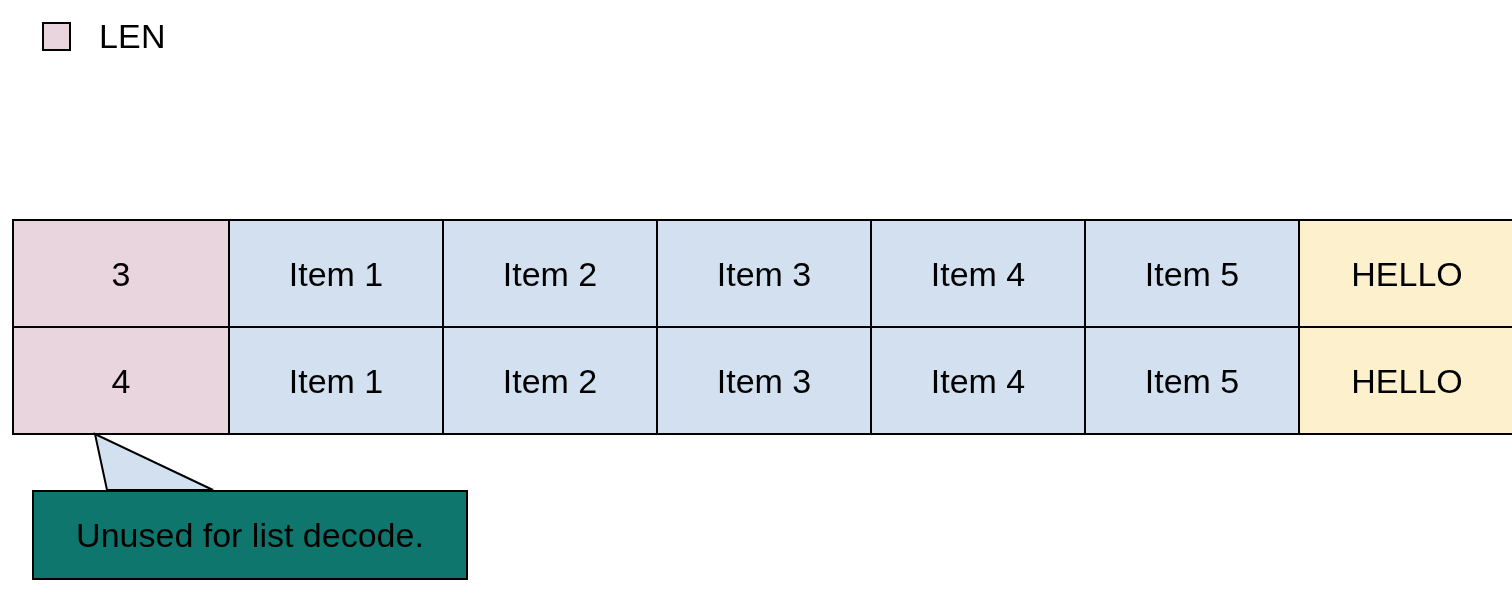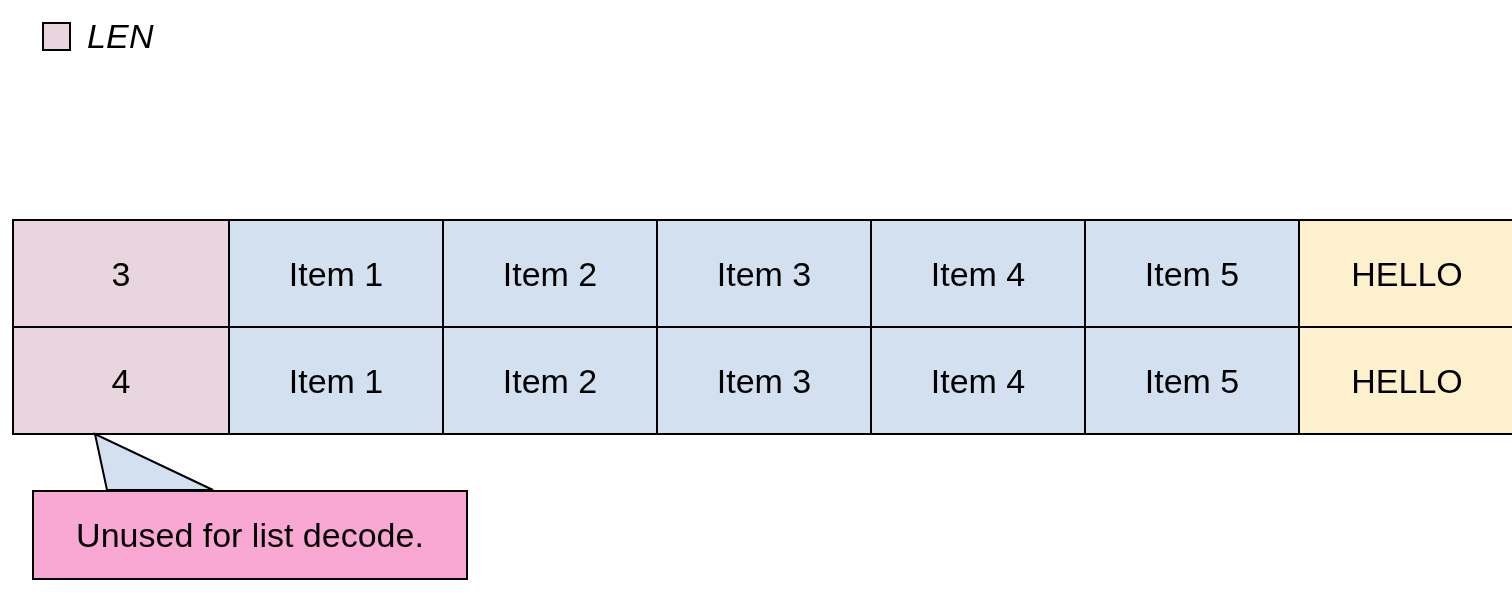--- a/index.html
+++ b/index.html
@@ -29,26 +29,25 @@
     height: 40px;
   }
   .legend-swatch {
     width: 29px;
     height: 29px;
     border: 2px solid #000000;
     box-sizing: border-box;
     flex: 0 0 auto;
   }
   .legend-label {
-    margin-left: 16px;
+    margin-left: 28px;
     font-size: 34px;
     line-height: 34px;
     letter-spacing: 0.2px;
     white-space: nowrap;
-    font-style: italic;
   }
 
   
   #packet-table {
     position: absolute;
     left: 12px;
     top: 219px;
     width: 1482px;
     border-collapse: collapse;
     table-layout: fixed;
@@ -132,16 +131,16 @@
       <td class="cell-lst" style="background: rgb(211, 224, 240); border-color: rgb(0, 0, 0);">Item 5</td>
       <td class="cell-fld" style="background: rgb(253, 240, 205); border-color: rgb(0, 0, 0);">HELLO</td>
     </tr>
   </tbody>
 </table>
 
 <div id="callout">
   <svg id="callout-tail" viewBox="0 0 520 170">
     <polygon id="tail-shape" points="95,9 107,65 213,65" stroke="#000000" stroke-width="2" stroke-linejoin="miter" fill="#d3e0f0"></polygon>
   </svg>
-  <div id="callout-box" style="background: #f9a8d4; border-color: rgb(0, 0, 0);">
+  <div id="callout-box" style="background: #0f766e; border-color: rgb(0, 0, 0);">
     <div class="callout-line">Unused for list decode.</div>
   </div>
 </div>
 
 </body></html>

